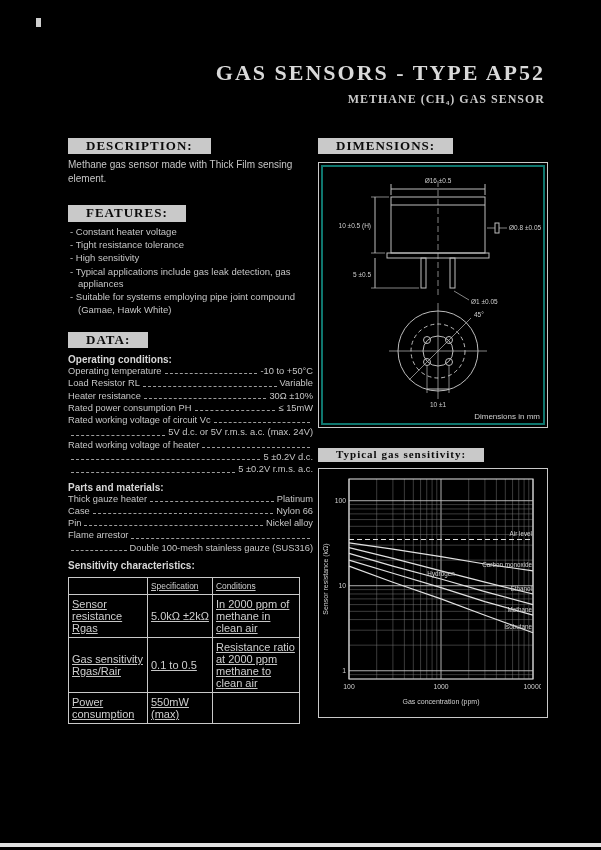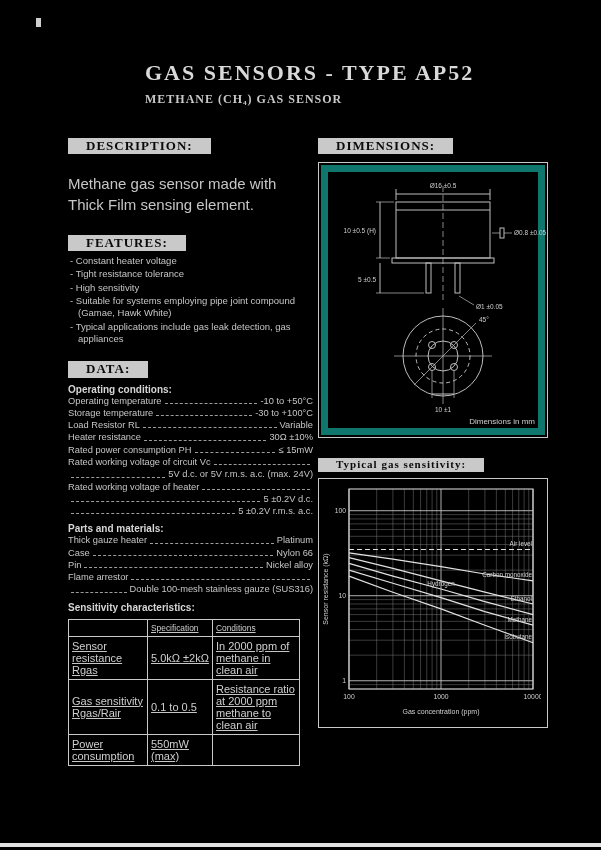--- a/index.html
+++ b/index.html
@@ -1,42 +1,42 @@
 <!DOCTYPE html>
 <html><head>
 <meta charset="utf-8">
 <style>
   html,body{margin:0;padding:0;background:#000;}
   body{width:601px;height:850px;position:relative;overflow:hidden;
        font-family:"Liberation Sans",sans-serif;color:#c6c6c6;}
-  .titleblock{position:absolute;left:145px;top:60px;width:400px;}
+  .titleblock{position:absolute;left:145px;top:60px;width:400px;text-align:right;}
   .doc-title{font-family:"Liberation Serif",serif;font-weight:bold;font-size:22px;
              letter-spacing:2px;color:#d9d9d9;}
   .doc-subtitle{font-family:"Liberation Serif",serif;font-weight:bold;font-size:12px;
                 letter-spacing:1px;color:#c9c9c9;margin-top:6px;}
   .col-left{position:absolute;left:68px;top:136px;width:245px;}
   .col-right{position:absolute;left:318px;top:136px;width:230px;}
   .hbar{display:inline-block;background:#c9c9c9;color:#0b0b0b;
         font-family:"Liberation Serif",serif;font-weight:bold;font-size:13px;
         letter-spacing:1px;padding:0 18px;line-height:1.25;}
   .hbar.small{font-size:11px;}
-  .body-text{font-size:15px;line-height:1.35;margin-top:20px;}
+  .body-text{font-size:10px;line-height:1.35;margin-top:4px;}
   .feat{font-size:9.5px;line-height:1.3;margin-top:1px;padding-left:10px;text-indent:-8px;}
   .feat::before{content:"- ";}
   .subhead{font-size:10px;font-weight:bold;color:#d6d6d6;margin-top:6px;}
   .dline{display:flex;align-items:flex-end;font-size:9.3px;line-height:1.32;}
   .dline .lbl{white-space:pre;}
   .dline .leader{flex:1;border-bottom:1px dashed #9d9d9d;margin:0 3px 3px 3px;min-width:6px;}
   .dline .val{white-space:pre;}
   table.sens{border-collapse:collapse;margin-top:6px;width:232px;text-decoration:underline;}
   table.sens th,table.sens td{border:1px solid #c9c9c9;color:#cfcfcf;font-size:11px;
         padding:3px 3px;vertical-align:middle;text-align:left;font-weight:normal;}
   table.sens th{font-size:8.4px;}
   .frame-outer{border:1px solid #c9c9c9;padding:2px;margin-top:8px;}
-  .frame-inner{border:7px solid #0f766e;position:relative;}
+  .frame-inner{border:2px solid #0f766e;position:relative;}
   .dims-note{position:absolute;right:3px;bottom:2px;font-size:8px;color:#cfcfcf;}
   .graph-box{border:1px solid #c9c9c9;margin-top:6px;padding:2px 0;}
   svg text{fill:#cfcfcf;stroke:none;font-family:"Liberation Sans",sans-serif;}
   .dim-t{font-size:6.5px;}
   .artifact-dot{position:absolute;left:36px;top:18px;width:5px;height:9px;background:#cfcfcf;}
   .artifact-bottom{position:absolute;left:0;right:0;bottom:3px;height:4px;background:#e2e2e2;}
 </style>
 </head>
 <body>
 
@@ -51,38 +51,33 @@
 
   <div class="hbar">DESCRIPTION:</div>
   <div class="body-text">Methane gas sensor made with Thick Film sensing element.</div>
 
   <div style="margin-top:18px;">
     <div class="hbar">FEATURES:</div>
     <div style="margin-top:4px;">
       <div class="feat">Constant heater voltage</div>
       <div class="feat">Tight resistance tolerance</div>
       <div class="feat">High sensitivity</div>
+      <div class="feat">Typical applications include gas leak detection, gas appliances</div>
       <div class="feat">Suitable for systems employing pipe joint compound (Gamae, Hawk White)</div>
-      <div class="feat">Typical applications include gas leak detection, gas appliances</div>
     </div>
   </div>
 
   <div style="margin-top:14px;">
     <div class="hbar">DATA:</div>
     <div class="subhead">Operating conditions:</div>
 
     <div class="dline">
         <span class="lbl">Operating temperature</span>
         <span class="leader"></span>
         <span class="val">-10 to +50°C</span>
-      </div>
-    <div class="dline">
-        <span class="lbl">Storage temperature</span>
-        <span class="leader"></span>
-        <span class="val">-30 to +100°C</span>
       </div>
     <div class="dline">
         <span class="lbl">Load Resistor RL</span>
         <span class="leader"></span>
         <span class="val">Variable</span>
       </div>
     <div class="dline">
         <span class="lbl">Heater resistance</span>
         <span class="leader"></span>
         <span class="val">30Ω ±10%</span>

